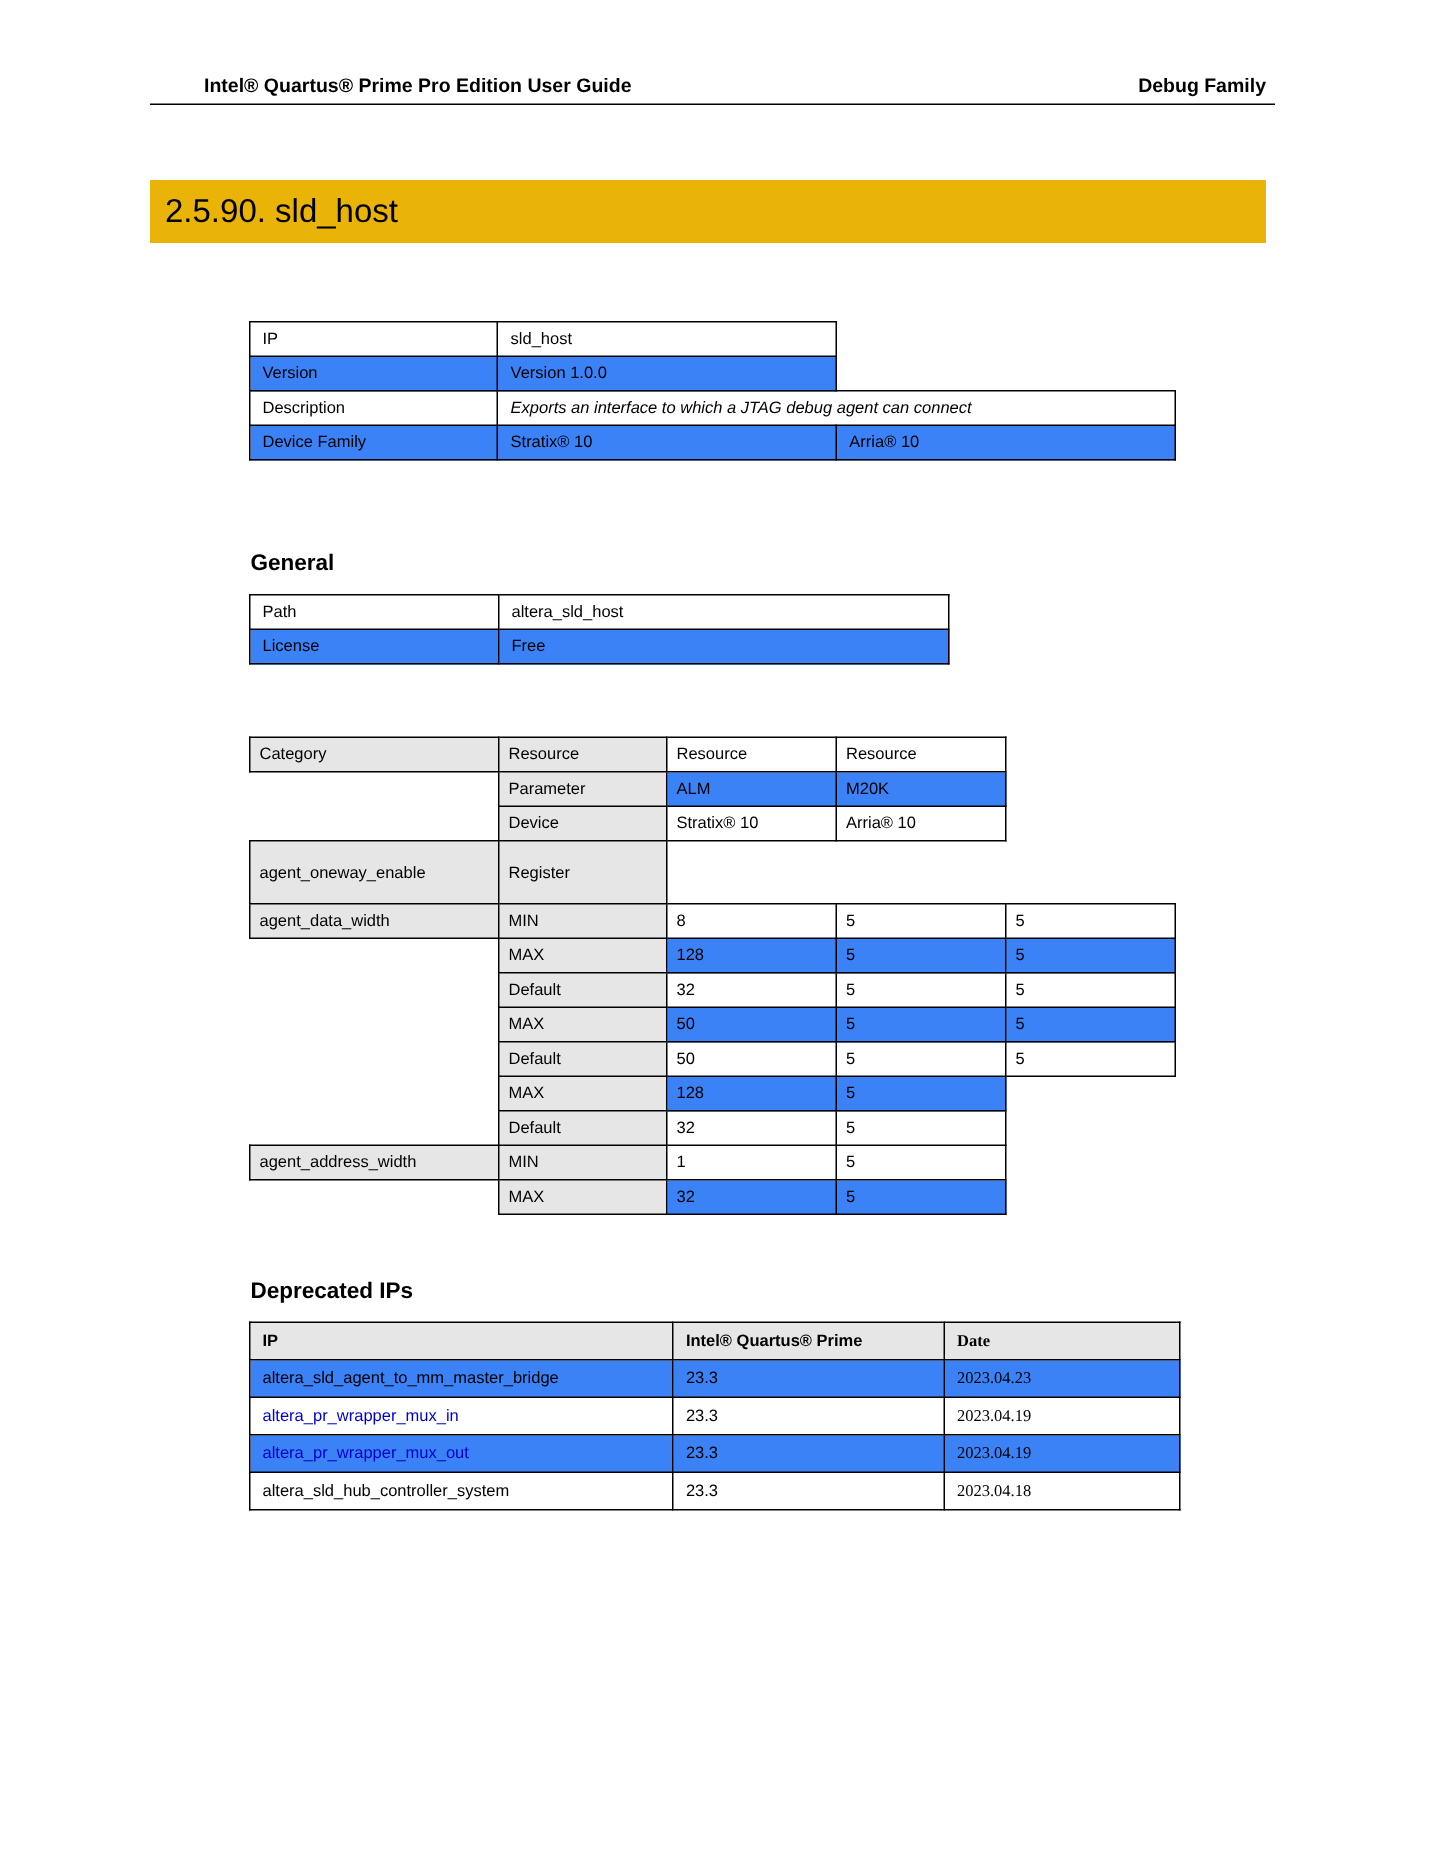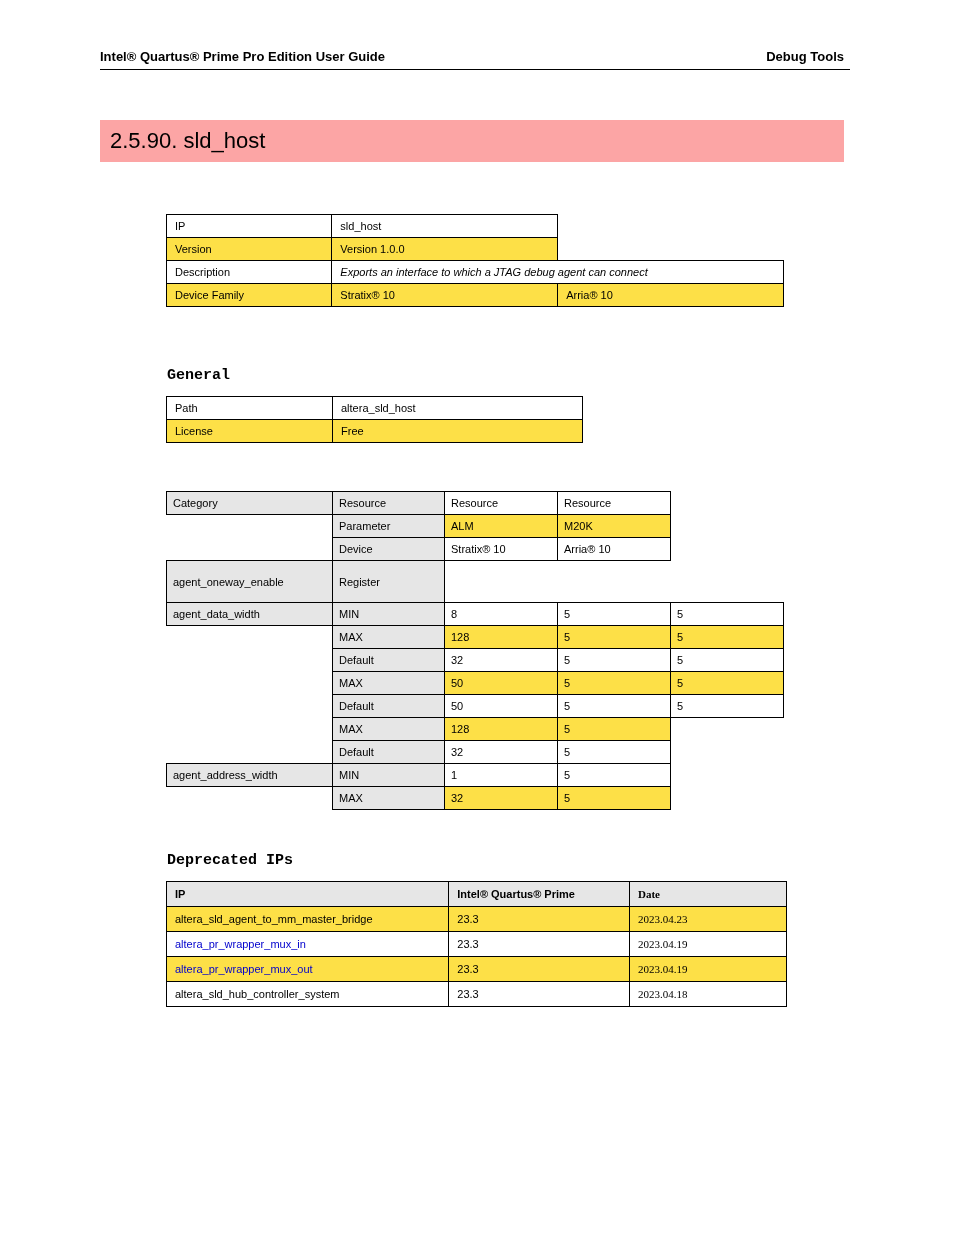--- a/index.html
+++ b/index.html
@@ -5,47 +5,47 @@
   * { box-sizing: border-box; }
   body {
     font-family: Arial, Helvetica, sans-serif;
     font-size: 12px;
     color: #000;
     margin: 0;
     padding: 0;
     background: #fff;
     width: 954px;
   }
-  .header-line { display: flex; justify-content: space-between; padding: 49px 110px 5px 100px; font-size: 13px; }
+  .header-line { display: flex; justify-content: space-between; padding: 49px 110px 5px 100px; font-size: 13px; margin-left: 36px; }
   .header-left { font-weight: 600; }
   .header-right { font-weight: 600; }
   .hr { border-top: 1px solid #000; margin: 0 104px 0 100px; }
 
   .pagetitle-bar {
-    background: #fca5a5;
+    background: #eab308;
     margin: 50px 110px 0 100px;
     padding: 8px 10px;
     font-size: 22px;
     font-weight: 400;
   }
   .little-table-spacer { height: 52px; }
 
-  .section-head { font-size: 15px; font-weight: bold; margin: 0 0 12px 167px; font-family: Liberation Mono, monospace; }
+  .section-head { font-size: 15px; font-weight: bold; margin: 0 0 12px 167px; }
 
   table { border-collapse: collapse; }
   td, th { border: 1px solid #000; padding: 5px 8px; font-size: 11px; text-align: left; vertical-align: middle; }
-  .shade1 { background: #fde047; }
+  .shade1 { background: #3b82f6; }
   .shade2 { background: #e6e6e6; }
 
   .t-info { margin-left: 166px; margin-bottom: 60px; width: 618px; }
   .t-info td:first-child { width: 166px; }
   .t-info .wide { width: 453px; font-style: italic; }
   .t-info .w227 { width: 227px; }
 
-  .t-gen { margin-left: 166px; margin-bottom: 48px; width: 417px; }
+  .t-gen { margin-left: 166px; margin-bottom: 48px; width: 467px; }
   .t-gen td:first-child { width: 166px; }
 
   .t-grid { margin-left: 166px; margin-bottom: 42px; }
   .t-grid td, .t-grid th { padding: 5px 6px; }
   .t-grid .c1 { width: 166px; }
   .t-grid .c2 { width: 112px; }
   .t-grid .c3 { width: 113px; }
   .t-grid .c4 { width: 113px; }
   .t-grid .c5 { width: 113px; }
 
@@ -56,21 +56,21 @@
   .t-dep .dc3 { width: 166px; font-family: Liberation Serif, serif; }
   .t-dep a.link { color: #0000cc; text-decoration: none; }
 
   .page-bottom-spacer { height: 120px; }
 </style>
 </head>
 <body>
 
 <div class="header-line">
   <div class="header-left">Intel® Quartus® Prime Pro Edition User Guide</div>
-  <div class="header-right">Debug Tools</div>
+  <div class="header-right">Debug Family</div>
 </div>
 <div class="hr"></div>
 
 <div class="pagetitle-bar">
   <span>2.5.90. sld_host</span>
 </div>
 
 <div class="little-table-spacer"></div>
 
 <table class="t-info">

